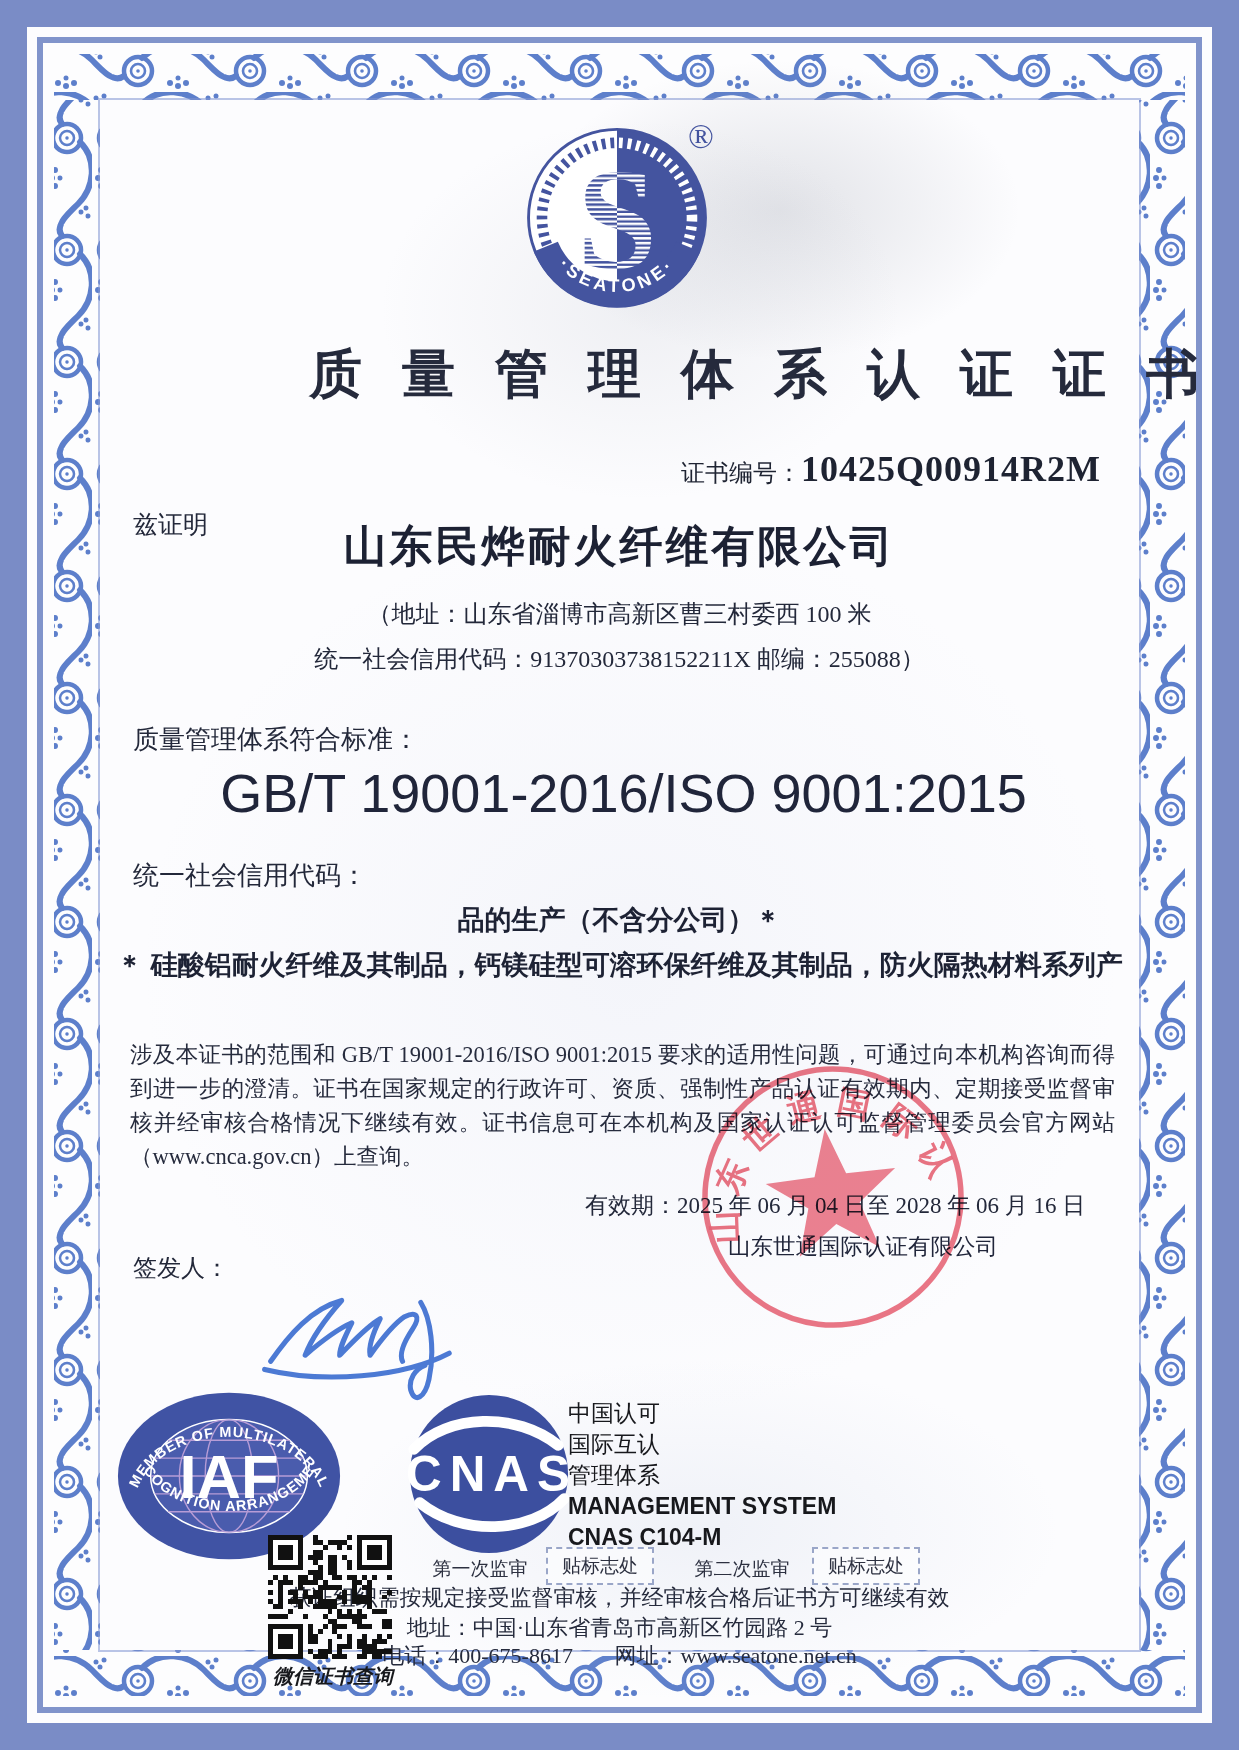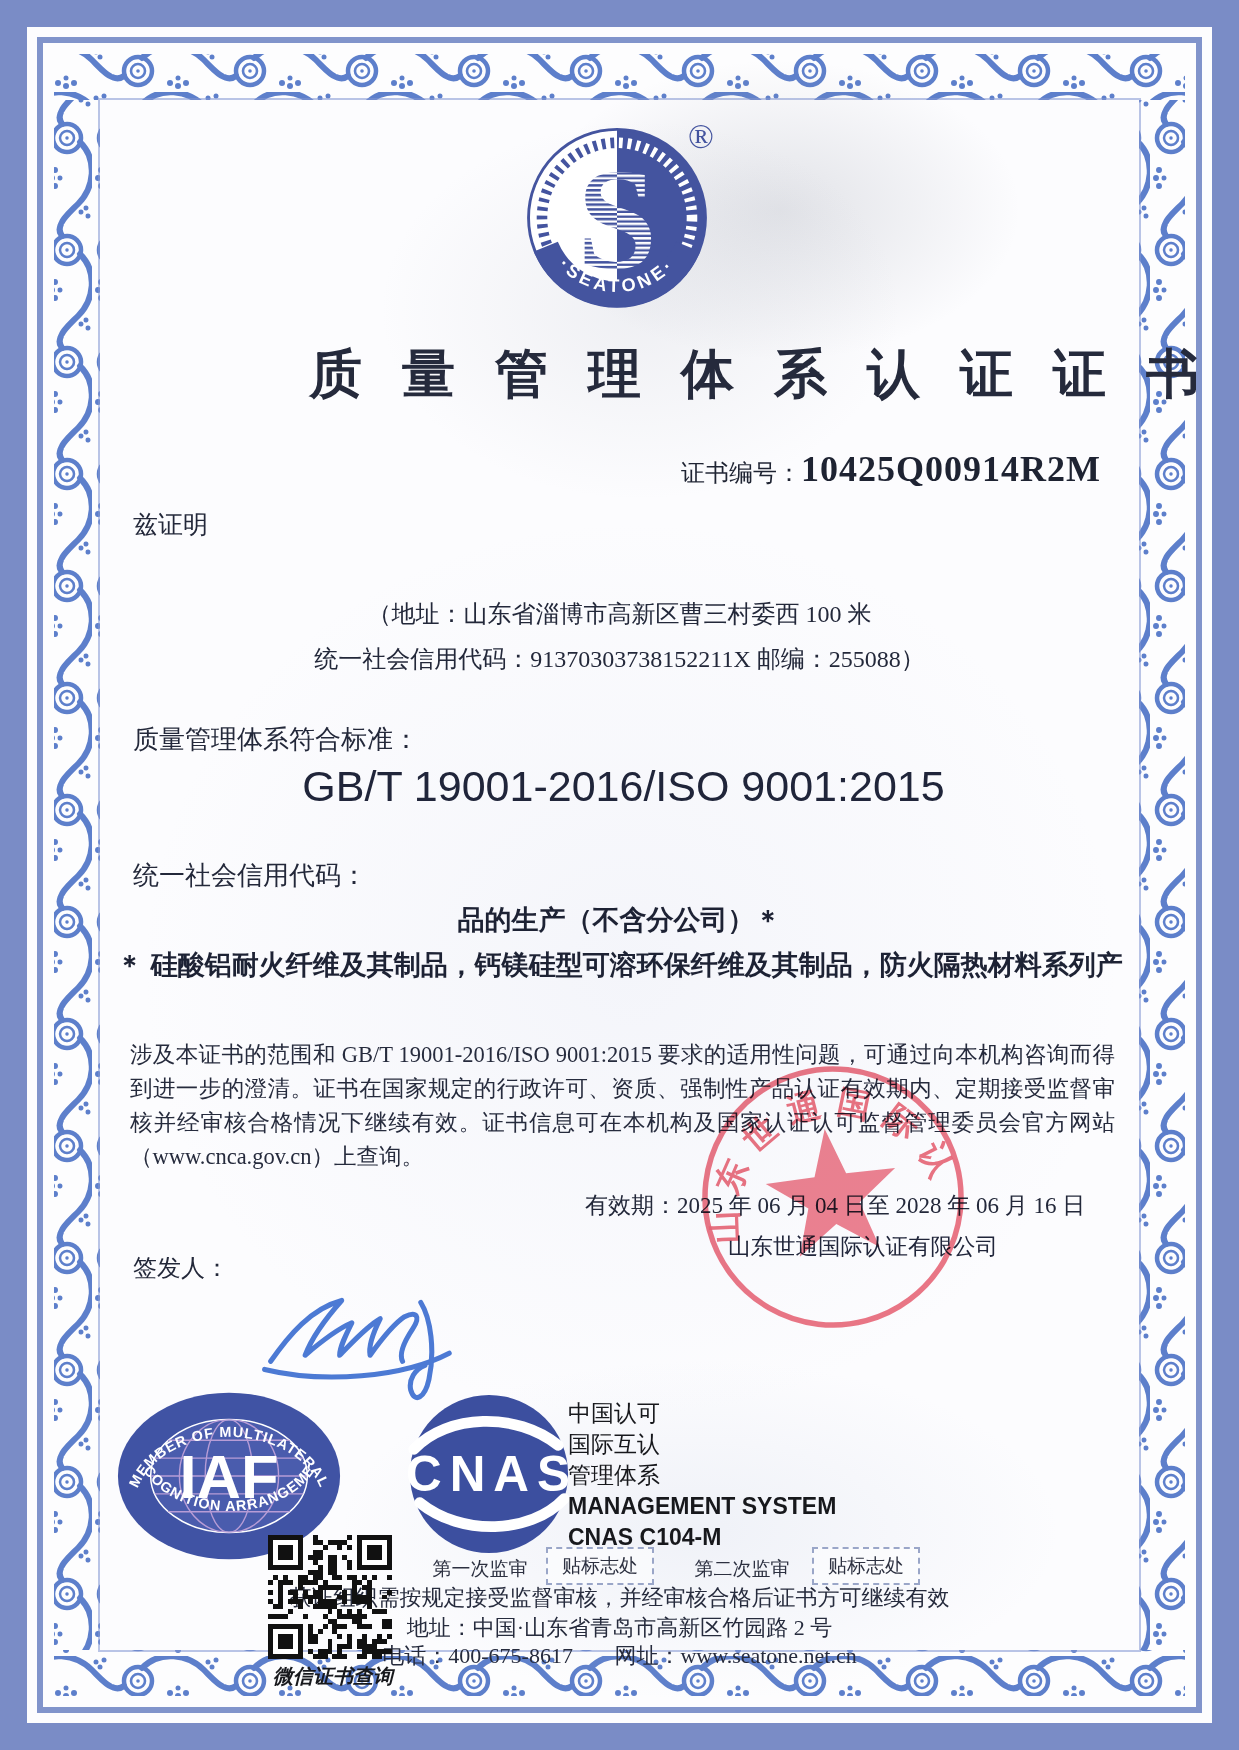--- a/index.html
+++ b/index.html
@@ -15,21 +15,21 @@
   
   .title{position:absolute;left:0;right:0;top:330px;text-align:right;font-size:53px;font-weight:600;
          letter-spacing:40px;text-indent:40px;color:#252a3c;margin-top:9px;}
   .certno{position:absolute;top:448px;right:138px;font-size:24px;color:#1e2332;}
   .certno b{font-size:36px;font-family:"Liberation Serif",serif;letter-spacing:1px;}
   .certify{position:absolute;left:133px;top:508px;font-size:25px;}
   .company{position:absolute;left:0;right:0;top:518px;text-align:center;font-size:43px;font-weight:700;letter-spacing:3px;color:#1c2133;}
   .addr1{position:absolute;left:0;right:0;top:598px;text-align:center;font-size:24px;}
   .addr2{position:absolute;left:0;right:0;top:643px;text-align:center;font-size:24px;}
   .stdlabel{position:absolute;left:133px;top:722px;font-size:26px;}
-  .standard{position:absolute;left:8px;right:0;top:762px;text-align:center;font-size:43px;color:#20253a;
+  .standard{position:absolute;left:8px;right:0;top:762px;text-align:center;font-size:54px;color:#20253a;
             font-family:"Liberation Sans","DejaVu Sans",sans-serif;}
   .scopelabel{position:absolute;left:133px;top:858px;font-size:26px;}
   .scope{position:absolute;left:110px;right:110px;top:898px;text-align:center;font-size:27px;font-weight:700;
          line-height:45px;font-family:"Liberation Sans","DejaVu Sans",sans-serif;color:#1d2234;}
   .legal{position:absolute;left:130px;width:985px;top:1038px;font-size:22.5px;line-height:34px;text-align:justify;color:#262b3d;}
   .issue{position:absolute;left:135px;top:1190px;font-size:23px;}
   .valid{position:absolute;left:585px;top:1190px;font-size:23px;}
   .signer{position:absolute;left:133px;top:1252px;font-size:24px;}
   .issuer{position:absolute;left:728px;top:1231px;font-size:22.5px;color:#20253a;}
   .cnas-block{position:absolute;left:568px;top:1398px;font-size:23px;line-height:31px;color:#17181c;
@@ -141,20 +141,21 @@
     </text>
   </svg>
   <span class="registered">®</span>
 
   <div class="title">质量管理体系认证证书</div>
   <div class="certno">
     <span>证书编号：</span><b>10425Q00914R2M</b>
   </div>
 
   <div class="certify">兹证明</div>
+  <div class="company">山东民烨耐火纤维有限公司</div>
   <div class="addr1">（地址：山东省淄博市高新区曹三村委西 100 米</div>
   <div class="addr2">统一社会信用代码：91370303738152211X 邮编：255088）</div>
 
   <div class="stdlabel">质量管理体系符合标准：</div>
   <div class="standard">GB/T 19001-2016/ISO 9001:2015</div>
   <div class="scopelabel">统一社会信用代码：</div>
   <div class="scope">
     <div>品的生产（不含分公司）＊</div>
     <div>＊ 硅酸铝耐火纤维及其制品，钙镁硅型可溶环保纤维及其制品，防火隔热材料系列产</div>
   </div>

